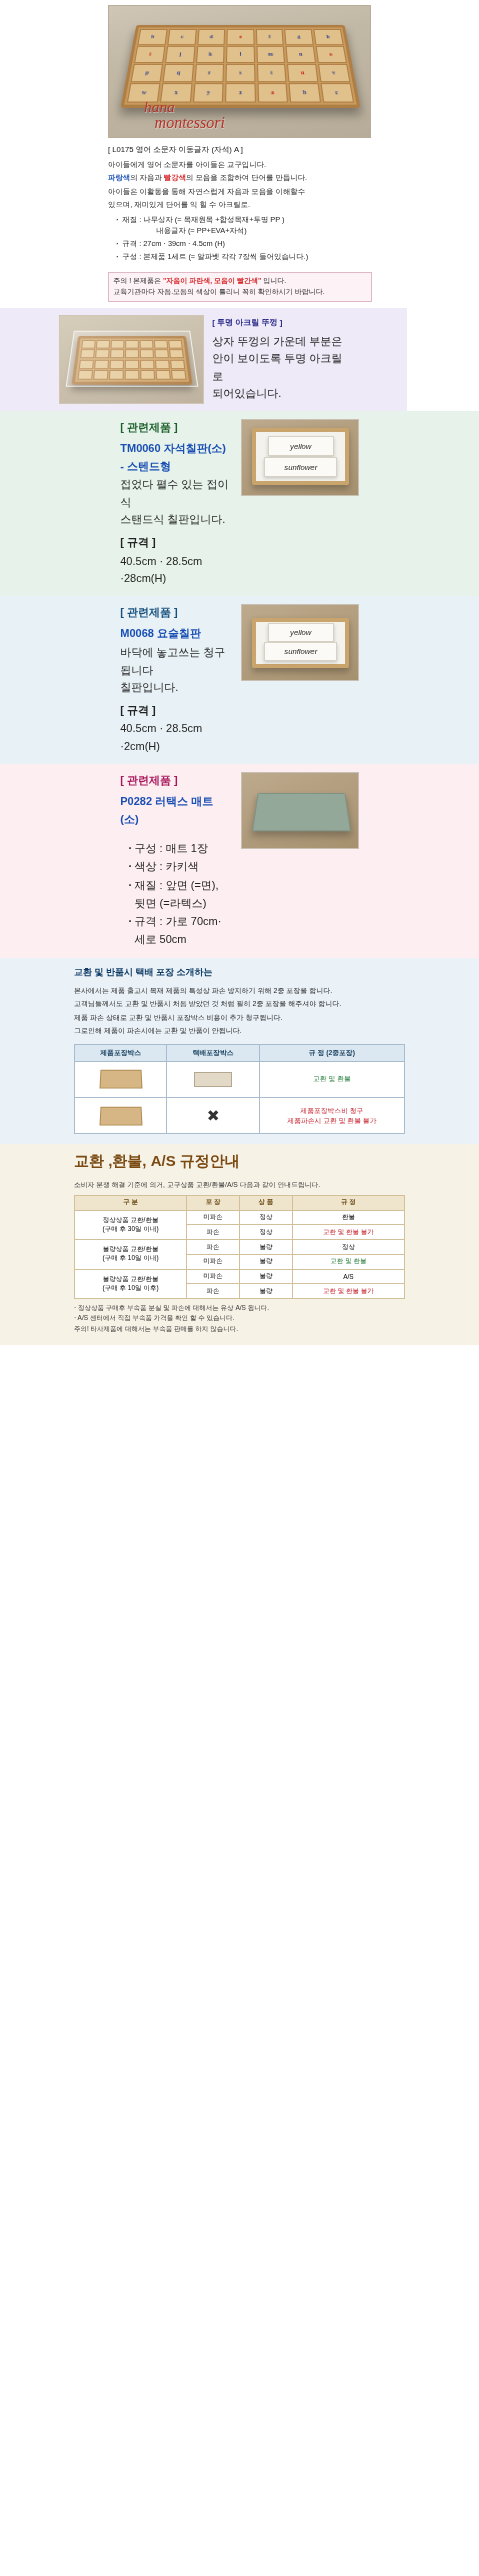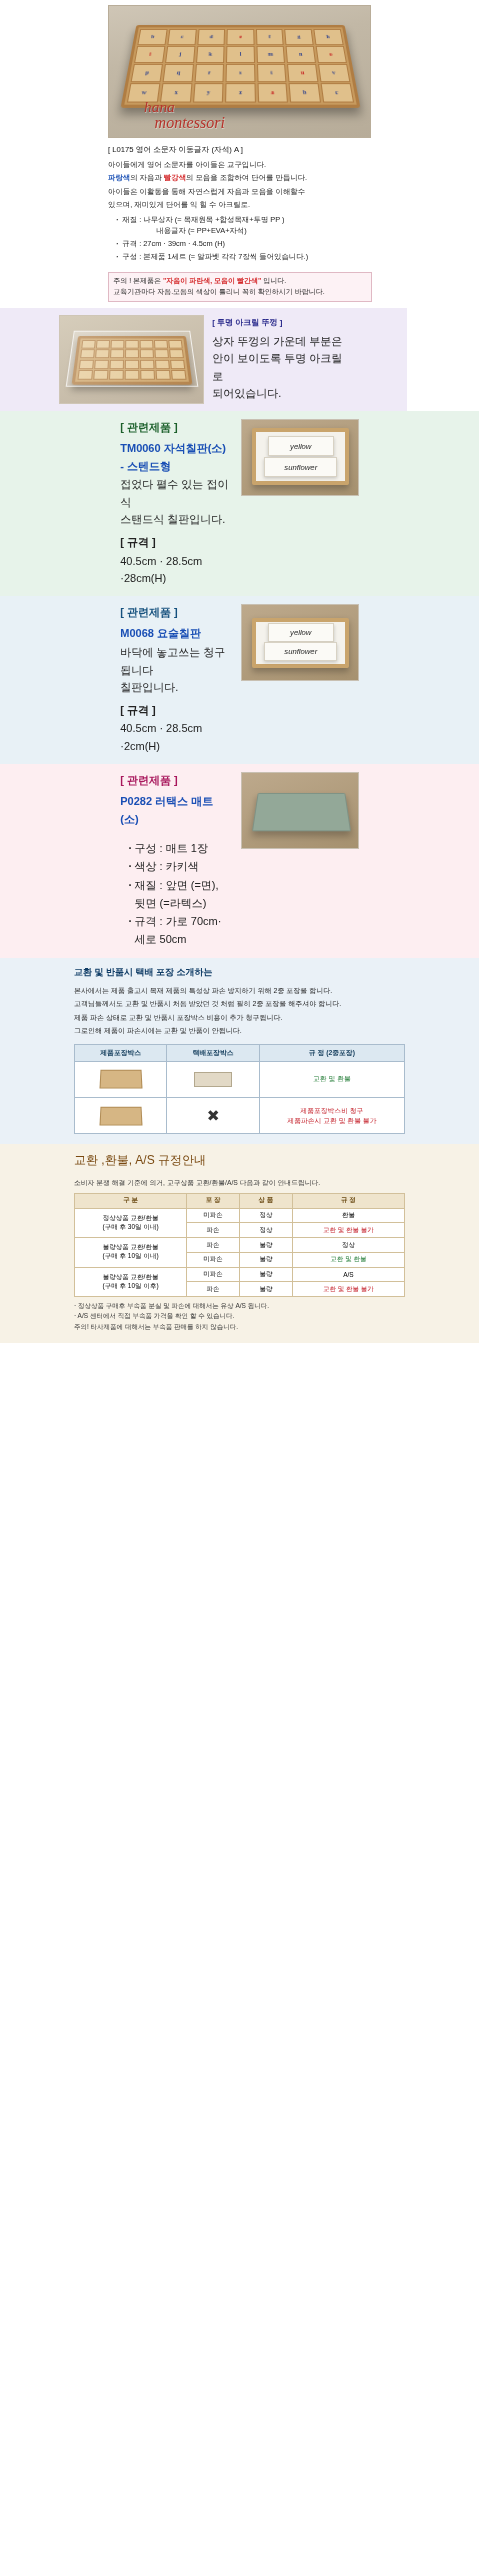--- a/index.html
+++ b/index.html
@@ -264,21 +264,21 @@
   .bx2 { position:absolute; inset:6px 8.3px; background:#e2d9c6; border:1.2px solid #b3a88e;}
   .xmark { font-size:15.4px; color:#333; }
 
   
   .ret {
     width: 479px;
     background: #f7f2e6;
     padding: 8.3px 0 10.6px 0;
   }
   .ret-inner { width: 331px; margin: 0 auto; }
-  .ret-title { font-size:12px; font-weight:normal; color:#7a4a12; margin-bottom:9px;}
+  .ret-title { font-size:15px; font-weight:bold; color:#7a4a12; margin-bottom:9px;}
   .ret-sub { font-size:6.8px; color:#333; margin-bottom:4.7px; }
   .ret-table { width:100%; border-collapse:collapse; font-size:6.5px; background:#fff;}
   .ret-table th, .ret-table td {
     border:0.6px solid #d2c09a; padding:2.4px 1.8px; text-align:center;
   }
   .ret-table th { background:#efe4cc; color:#6b4a14; font-weight:bold;}
   .ret-note { font-size:6.5px; color:#333; margin-top:3.5px; line-height:1.6;}
 </style>
 </head>
 <body>

